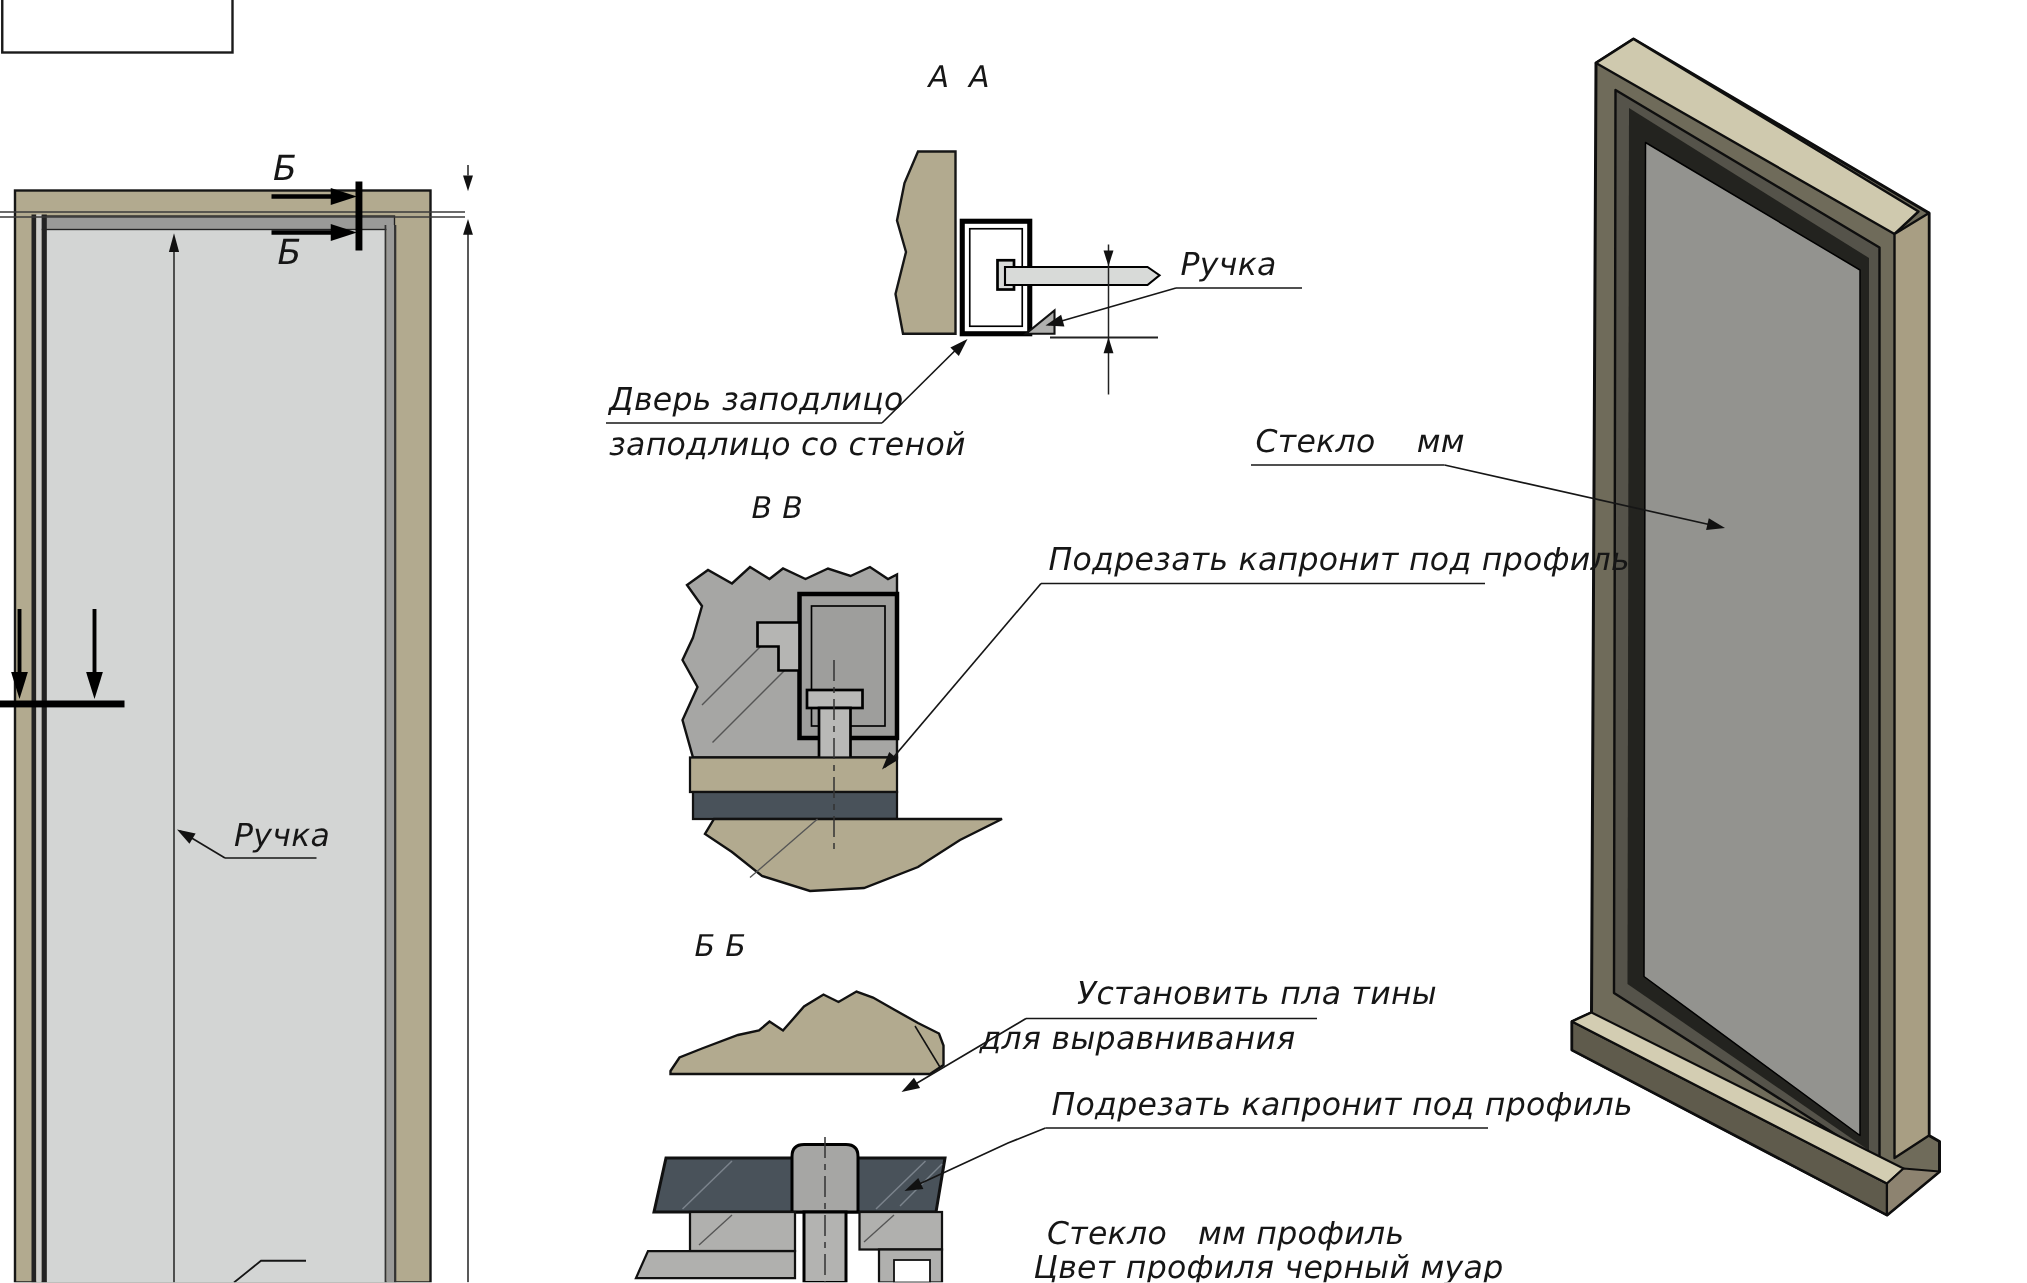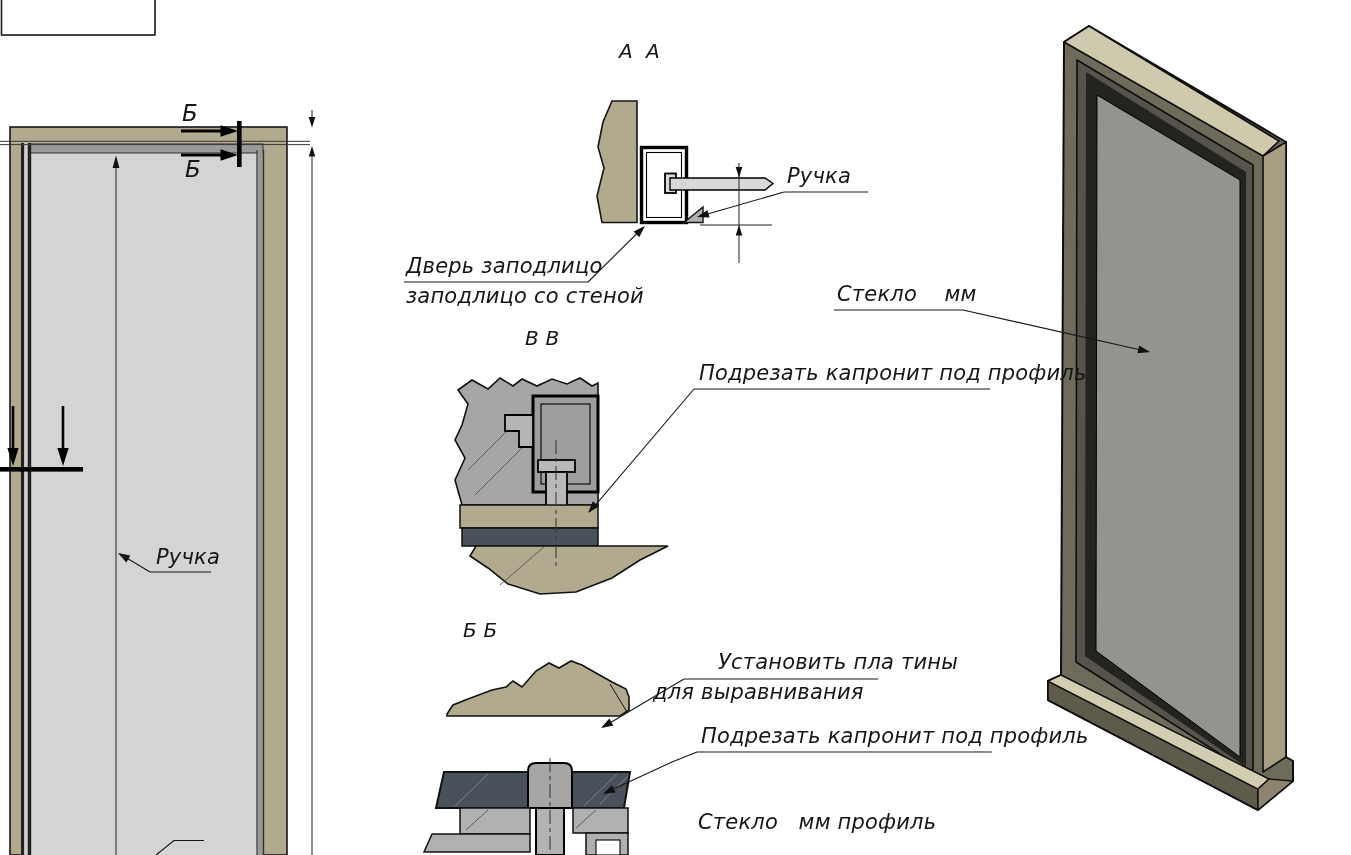--- a/index.html
+++ b/index.html
@@ -169,24 +169,25 @@
 
   <div class="lbl fs23" style="left:182px;top:102px;">Б</div>
   <div class="lbl fs23" style="left:185px;top:158px;">Б</div>
   <div class="lbl fs19" style="left:156px;top:547px;">Ручка</div>
 
   <div class="lbl fs28" style="left:619px;top:41px;">А  А</div>
   <div class="lbl fs19" style="left:787px;top:166px;">Ручка</div>
   <div class="lbl fs19" style="left:406px;top:256px;">Дверь заподлицо</div>
   <div class="lbl fs19" style="left:406px;top:286px;">заподлицо со стеной</div>
 
-  <div class="lbl fs28" style="left:501px;top:328px;margin-left:24px;">В В</div>
+  <div class="lbl fs28" style="left:501px;top:328px;">В В</div>
   <div class="lbl fs19" style="left:699px;top:363px;">Подрезать капронит под профиль</div>
 
   <div class="lbl fs28" style="left:463px;top:620px;">Б Б</div>
   <div class="lbl fs19" style="left:718px;top:652px;">Установить пла тины</div>
   <div class="lbl fs19" style="left:653px;top:682px;">для выравнивания</div>
   <div class="lbl fs19" style="left:701px;top:726px;">Подрезать капронит под профиль</div>
   <div class="lbl fs19" style="left:698px;top:812px;">Стекло   мм профиль</div>
+  <div class="lbl fs19" style="left:689px;top:835px;">Цвет профиля черный муар</div>
 
   <div class="lbl fs19" style="left:837px;top:284px;">Стекло    мм</div>
 
 </div>
 
 </body></html>

